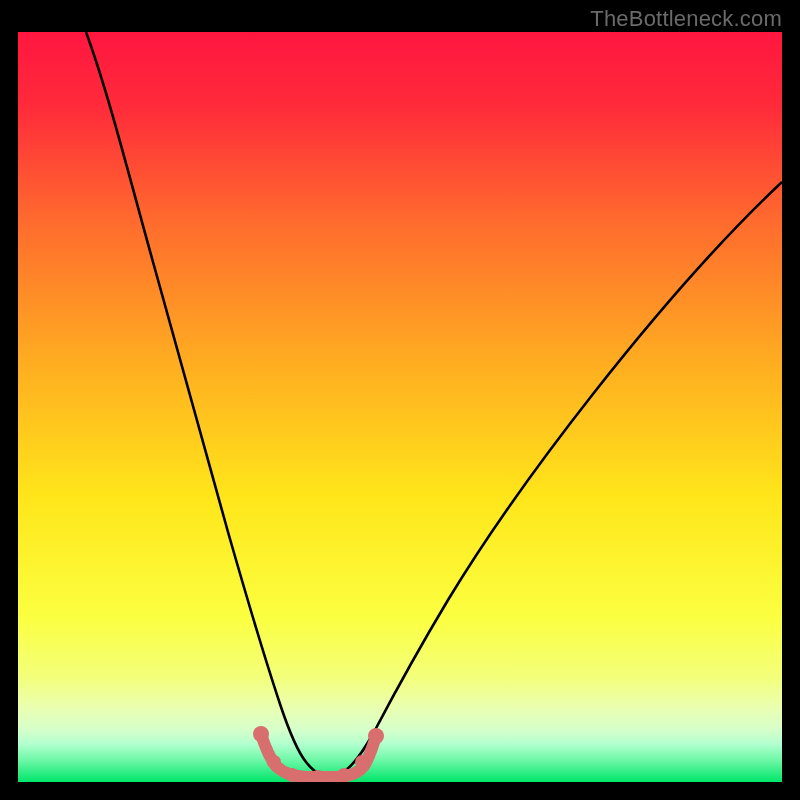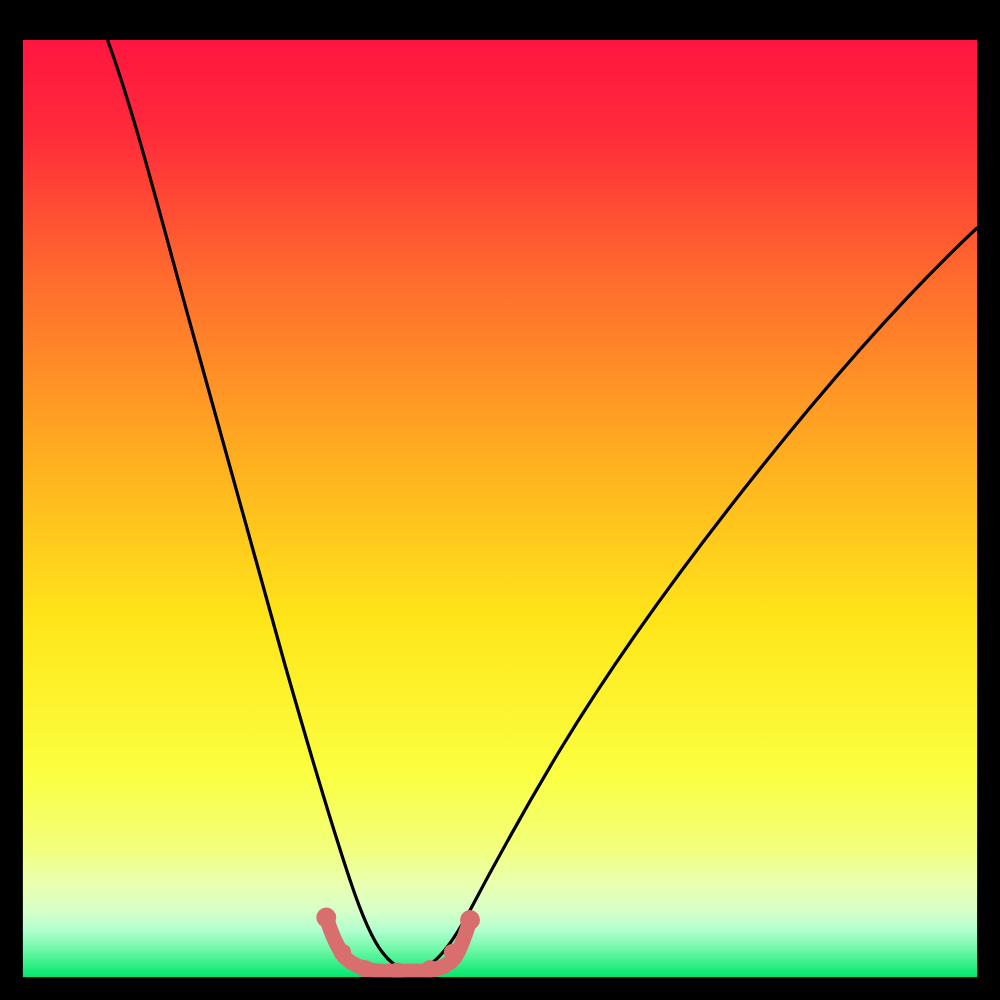--- a/index.html
+++ b/index.html
@@ -35,20 +35,21 @@
     font-size: 22px;
     font-weight: 500;
     letter-spacing: 0.2px;
   }
 </style>
 </head>
 <body>
 
 <div class="frame">
 
+  <div class="watermark">TheBottleneck.com</div>
 
   <div class="plot">
     <svg width="764" height="750" viewBox="0 0 764 750" preserveAspectRatio="none">
       <defs>
         <linearGradient id="bg-grad" x1="0" y1="0" x2="0" y2="1">
           <stop offset="0%" stop-color="#ff1640"></stop>
           <stop offset="10%" stop-color="#ff2b3a"></stop>
           <stop offset="25%" stop-color="#ff6a2e"></stop>
           <stop offset="45%" stop-color="#ffb020"></stop>
           <stop offset="62%" stop-color="#ffe61a"></stop>

